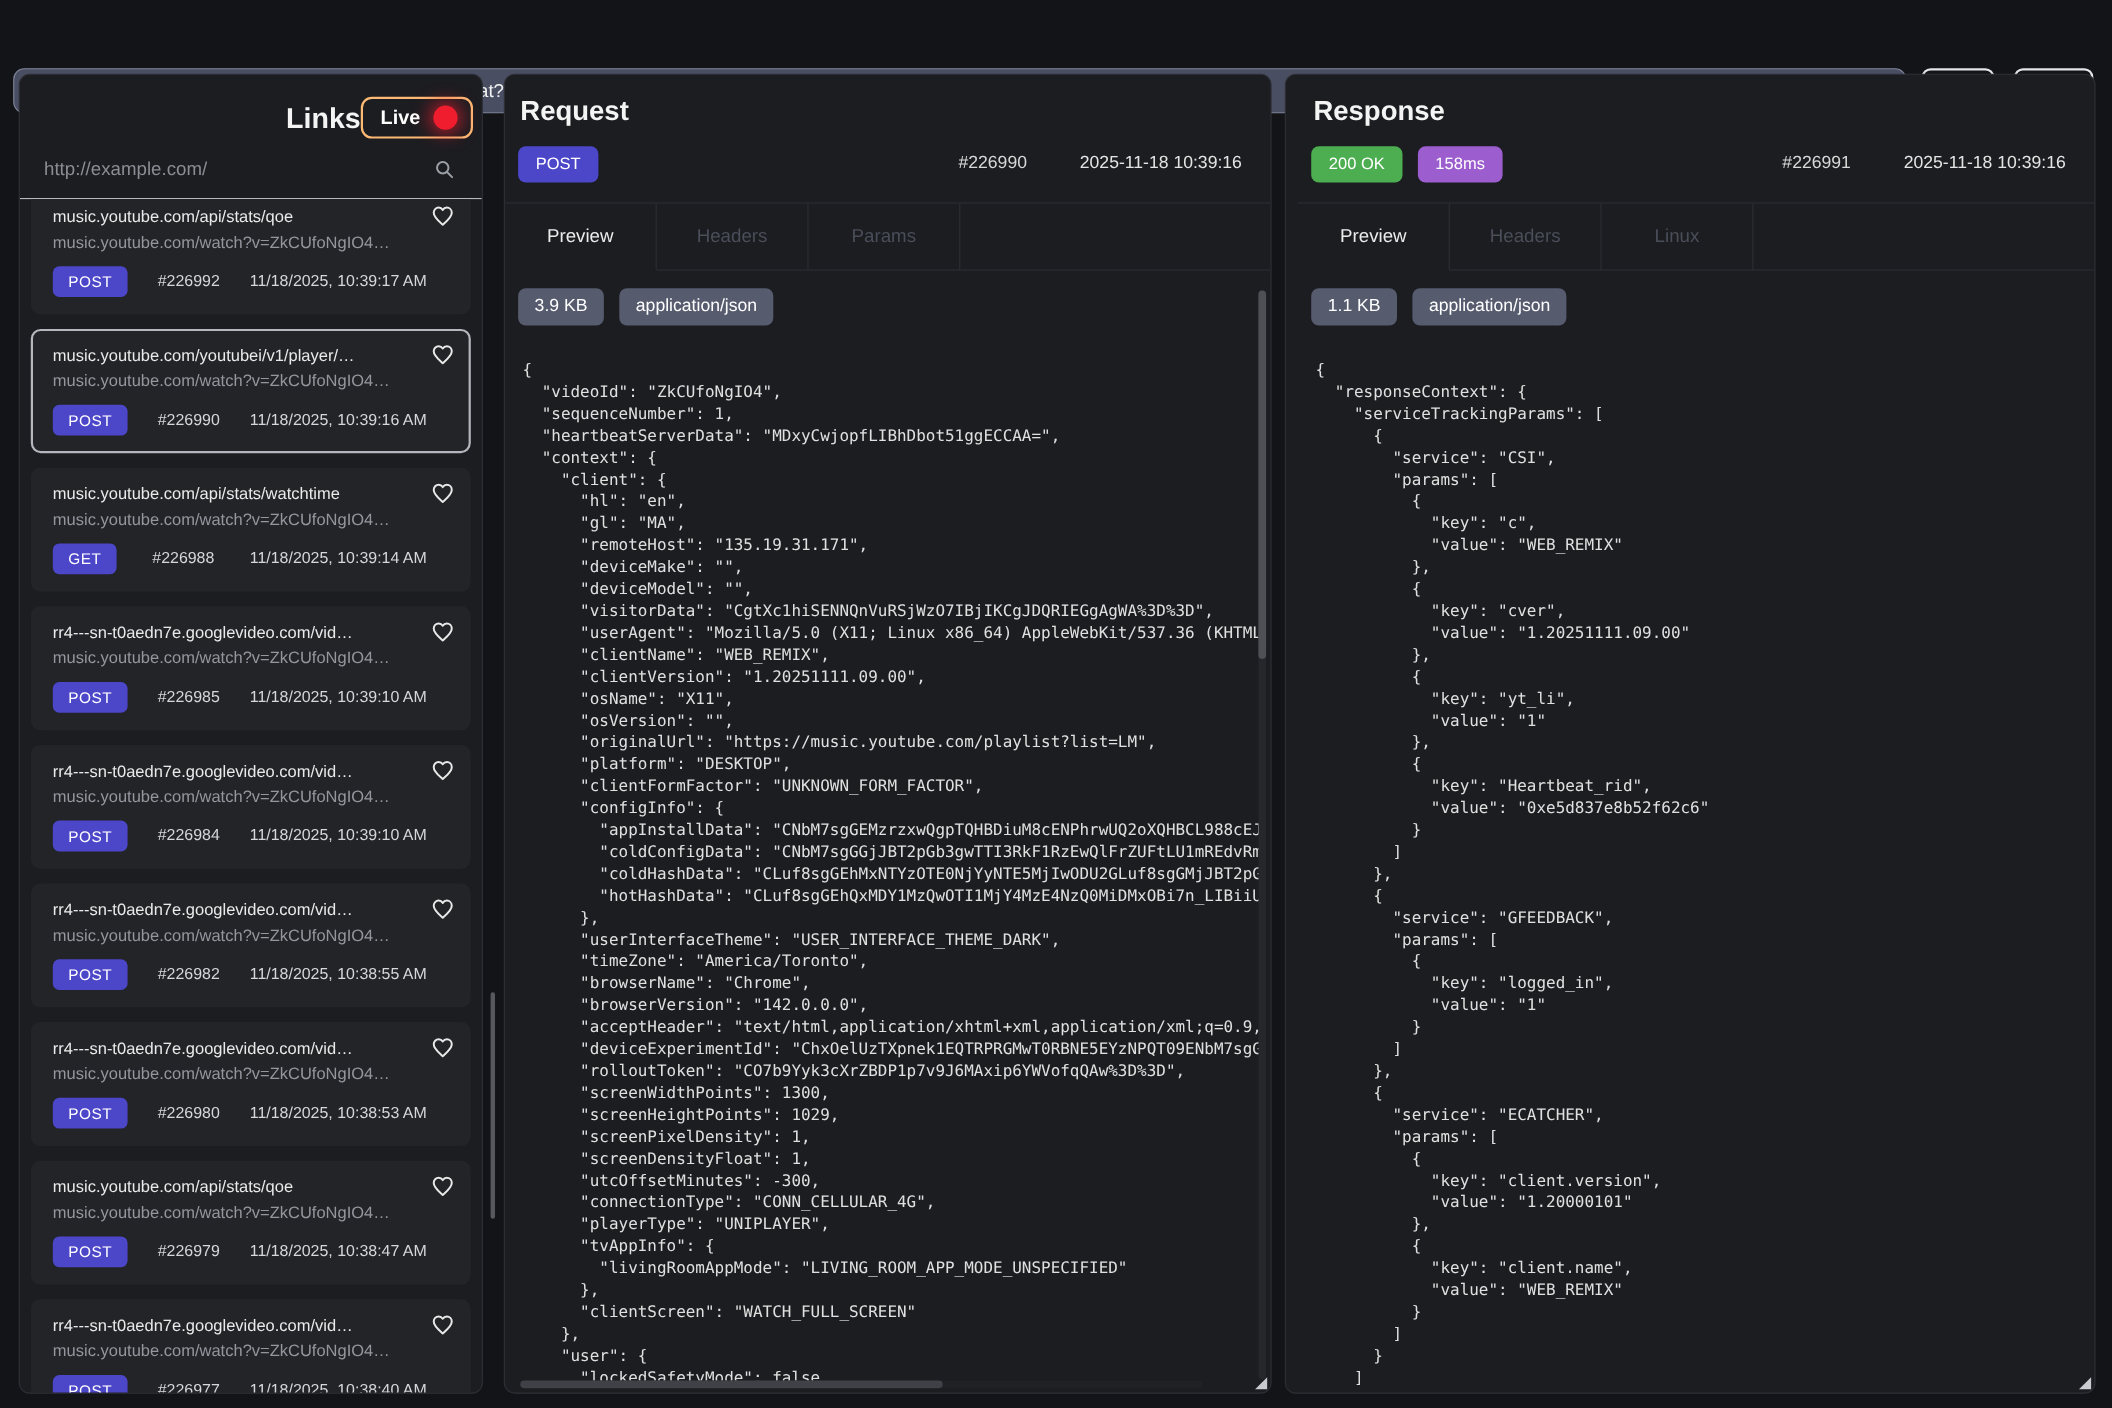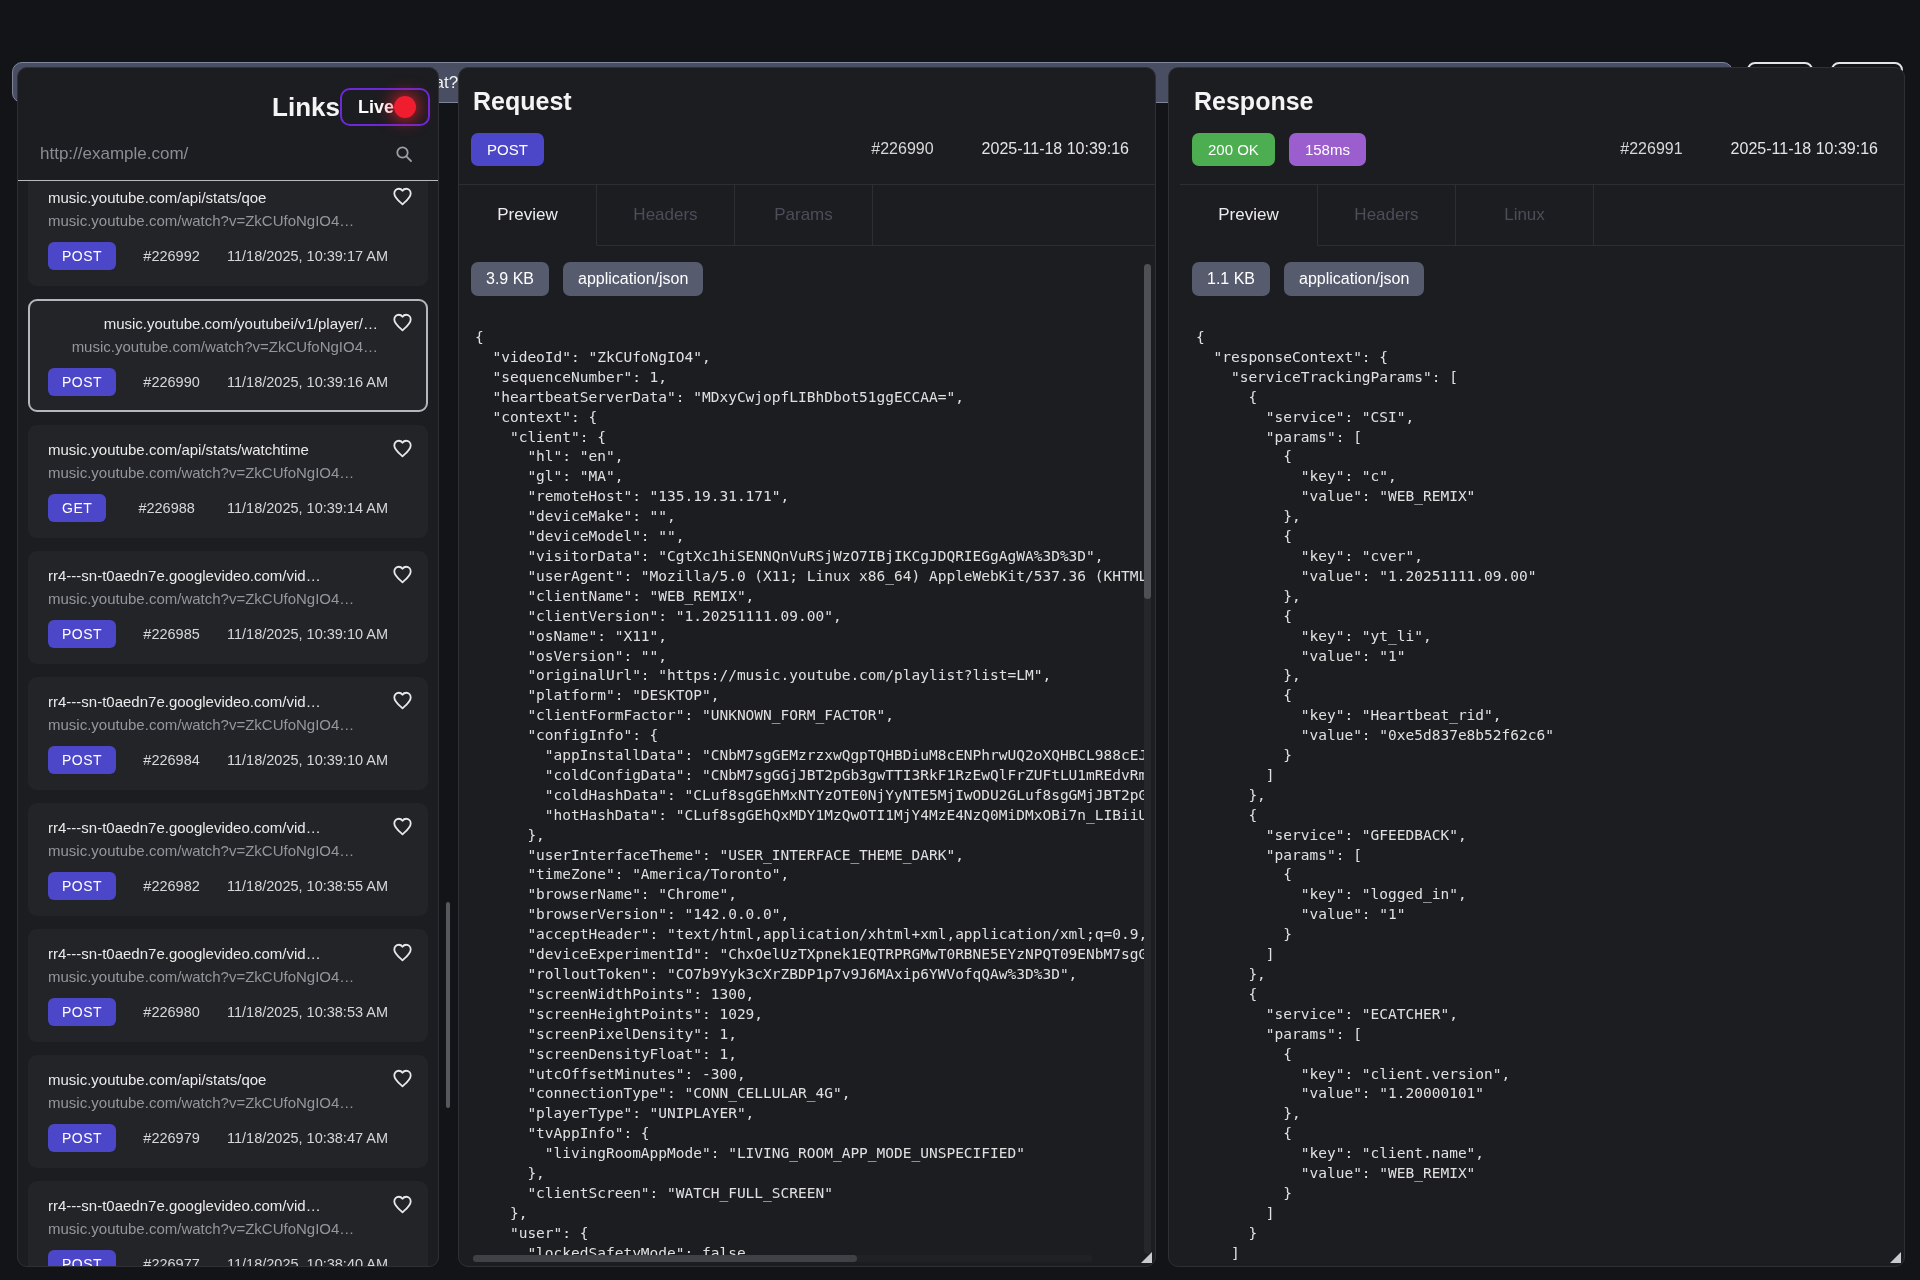--- a/index.html
+++ b/index.html
@@ -36,22 +36,22 @@
   }
   .links-panel   { left:17px;   width:422px; }
   .request-panel { left:458px;  width:698px; }
   .response-panel{ left:1168px; width:737px;padding-left:11px; }
 
   
   .links-header { display:flex; align-items:center; justify-content:flex-end;
                   padding:20px 8px 0 22px; }
   .links-title { font-size:26px; font-weight:bold; color:#f4f4f4; }
   .live-btn {
-    display:flex; align-items:center; 
-    background:transparent; border:2px solid #6d28d9; border-radius:10px;
+    display:flex; align-items:center; gap:12px;
+    background:transparent; border:2px solid #fdba74; border-radius:10px;
     padding:6px 12px 6px 16px; cursor:pointer;
     color:#fff; font-size:18px; font-weight:bold;
     font-family:"Liberation Sans", sans-serif;
   }
   .live-dot {
     width:22px; height:22px; border-radius:50%;
     background:var(--live_red,#ef1d2e);
     box-shadow:0 0 16px 3px rgba(239,29,46,.75);
   }
   .search-row { display:flex; align-items:center; padding:18px 24px 0 22px;
@@ -62,21 +62,21 @@
   }
   .search-row input::placeholder { color:#8a8d93; }
   .links-list { padding:12px 10px 0 10px; height:1086px; overflow:hidden; }
   .link-item {
     position:relative;
     background:#232428; border:2px solid transparent; border-radius:9px;
     padding:14px 16px 14px 18px; margin-bottom:13px; height:113px;
     cursor:pointer;
   }
   .link-item:first-child { margin-top:-20px; }
-  .link-item.selected { border-color:#b4b7bd;text-align:right; }
+  .link-item.selected { border-color:#b4b7bd; }
   .li-title { font-size:15px; color:#eaeaea; white-space:nowrap; overflow:hidden;
               width:330px; }
   .li-sub   { font-size:15px; color:#93979d; margin-top:6px; white-space:nowrap;
               overflow:hidden; width:330px; }
   .li-meta  { display:flex; align-items:center; justify-content:space-between;
               margin-top:13px; padding-right:22px; }
   .method-badge {
     background:var(--method_badge,#4c46c8); color:#fff;
     font-size:14px; padding:6px 14px; border-radius:6px; letter-spacing:.5px;
   }

